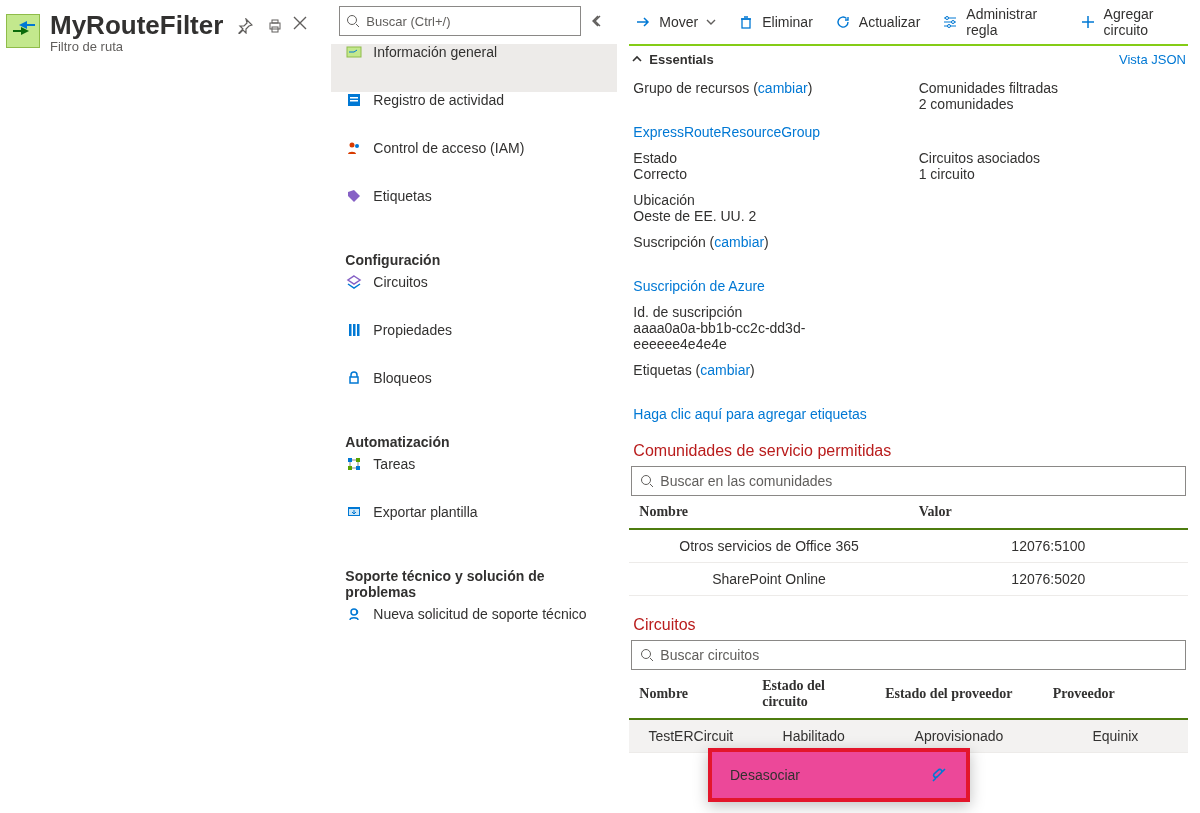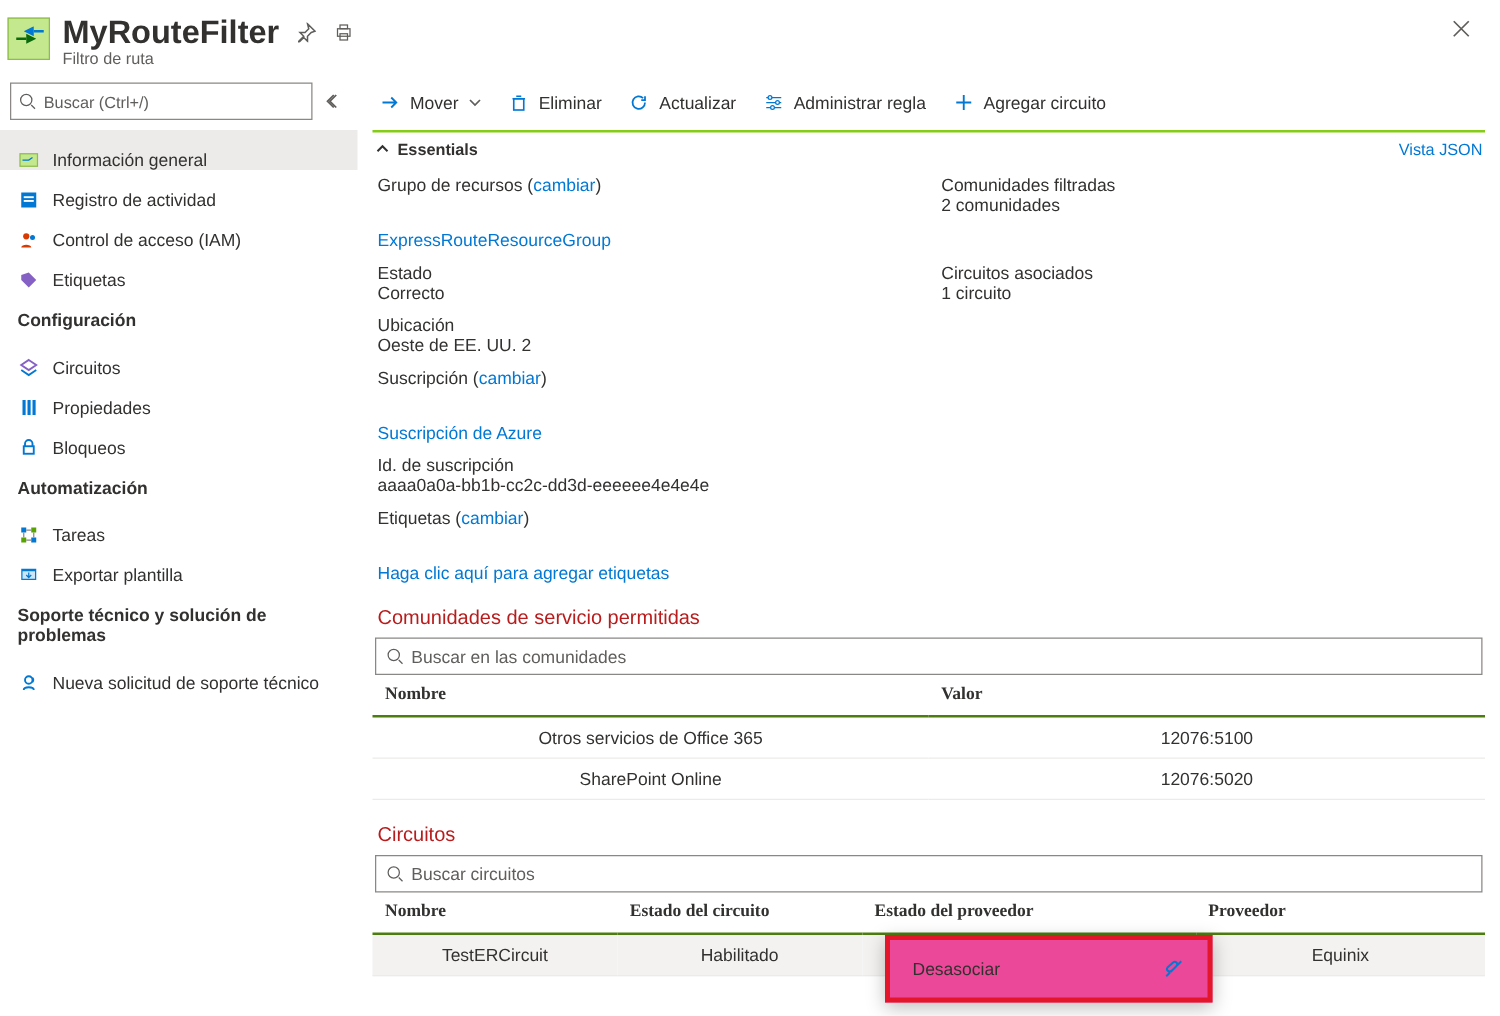--- a/index.html
+++ b/index.html
@@ -5,21 +5,21 @@
   * { box-sizing: border-box; margin: 0; padding: 0; }
   body {
     font-family: "Segoe UI", -apple-system, Arial, sans-serif;
     font-size: 13px;
     color: #323130;
     background: #fff;
     width: 1200px;
     height: 813px;
     overflow: hidden;
   }
-  .page { display: flex; flex-direction: column; height: 100%; }
+  .page { display: flex; flex-direction: row; height: 100%; }
 
   
   .header { display: flex; align-items: flex-start; padding: 10px 14px 6px 6px; }
   .res-icon {
     width: 34px; height: 34px; margin-right: 10px; position: relative;
     background: #c3e88d; border:1px solid #8fbc4a; margin-top:4px;
   }
   .res-icon svg { position:absolute; top:6px; left:4px; }
   .title-block { flex: 1; }
   .title-row { display:flex; align-items:center; gap:14px; }
@@ -36,21 +36,21 @@
   .search-wrap { padding: 6px 8px; display:flex; align-items:center; gap:6px; }
   .search-box {
     flex:1; display:flex; align-items:center; gap:6px;
     border:1px solid #8a8886; height:30px; padding:0 6px;
   }
   .search-box input { border:none; outline:none; flex:1; font-size:13px; color:#323130; }
   .search-box input::placeholder { color:#605e5c; }
   .collapse-btn { padding:4px; color:#605e5c; cursor:pointer; }
   .nav { padding-top:2px; }
   .nav-item {
-    display:flex; align-items:flex-end; gap:10px; height:32px;
+    display:flex; align-items:flex-start; gap:10px; height:48px;
     padding:0 14px; cursor:pointer;
   }
   .nav-item.selected { background:#edebe9; }
   .nav-icon { width:18px; display:flex; justify-content:center; }
   .nav-label { font-size:14px; color:#323130; }
   .nav-section-title {
     font-size:14px; font-weight:600; color:#323130;
     padding: 16px 14px 6px 14px;
   }
 

